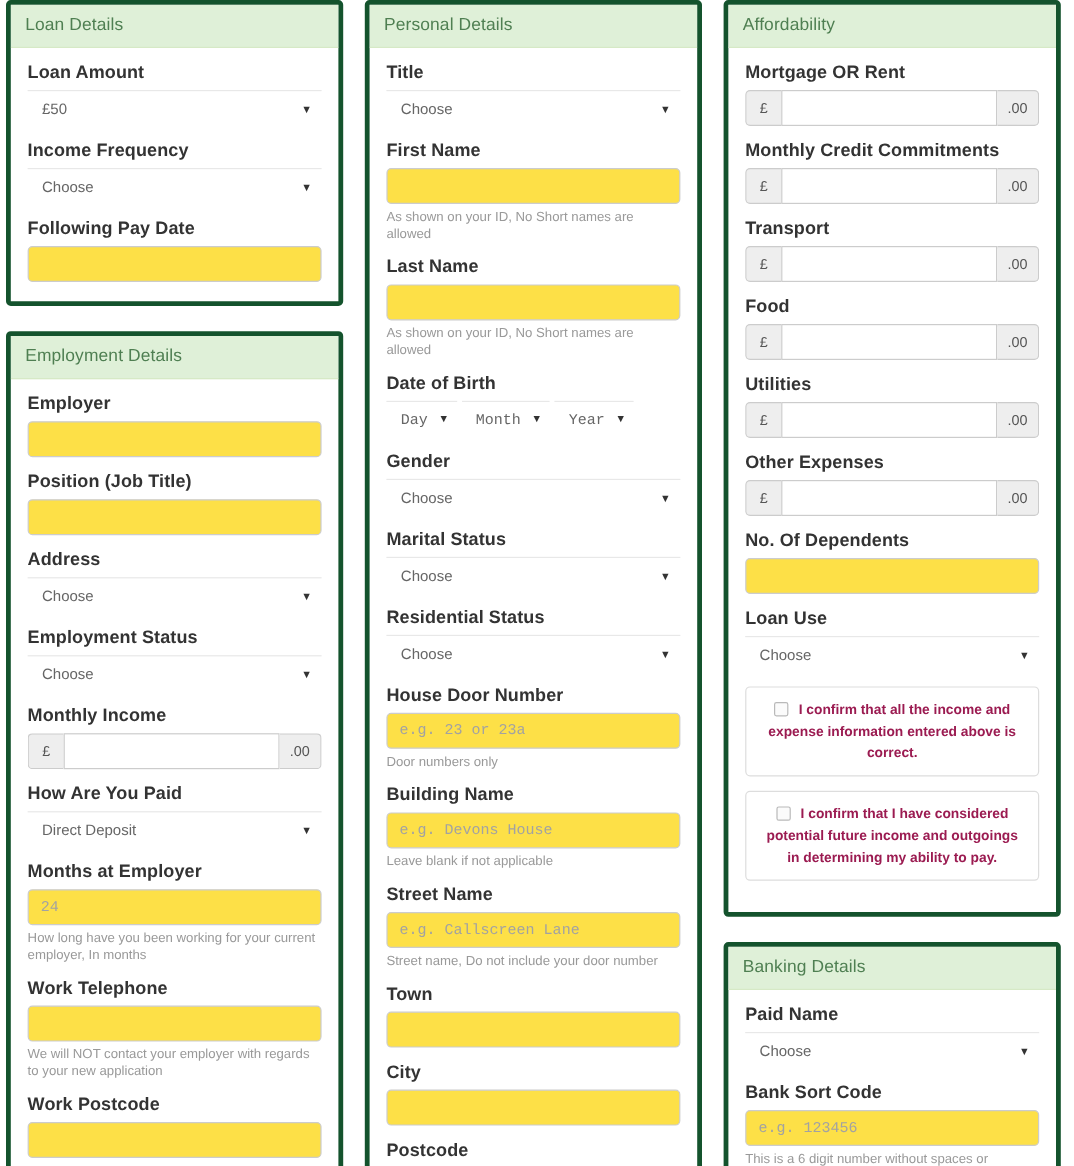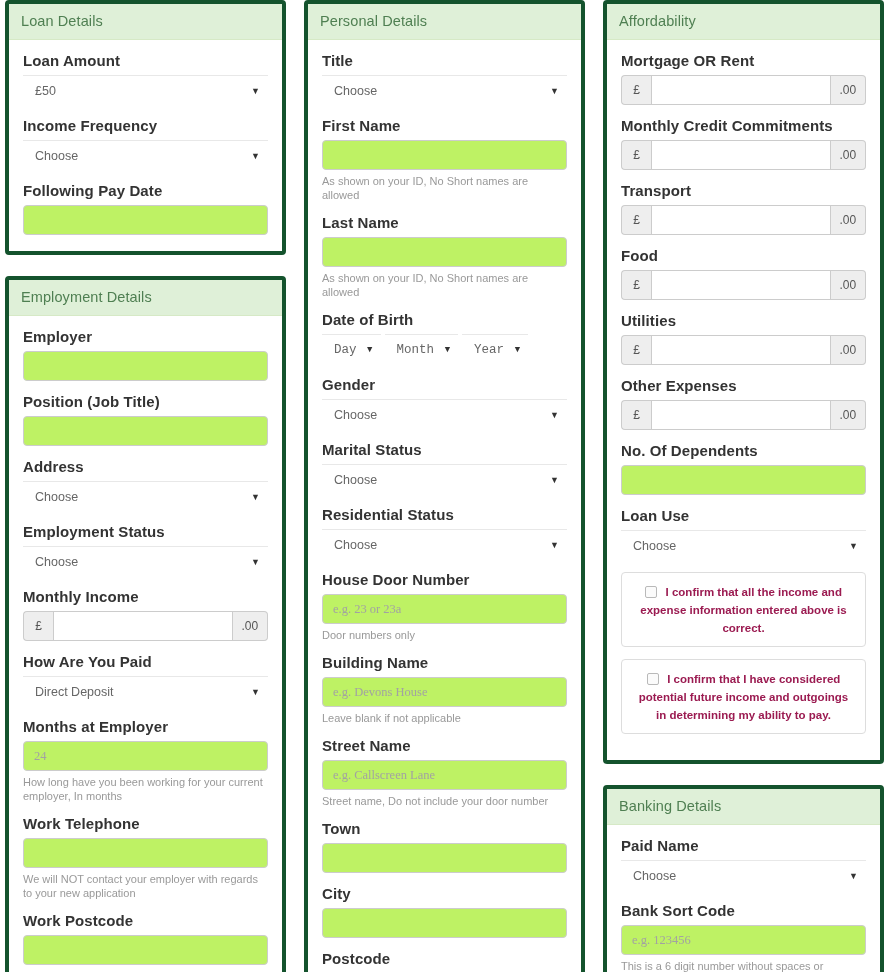--- a/index.html
+++ b/index.html
@@ -46,25 +46,25 @@
     margin-bottom: 6px;
     letter-spacing: .1px;
   }
 
   .txt {
     display: block;
     width: 100%;
     height: 30px;
     border: 1px solid #cccccc;
     border-radius: 4px;
-    background: #bef264;
+    background: #fde047;
     font-size: 12.5px;
     color: #555555;
     padding: 4px 10px;
-    font-family: Liberation Serif, serif;
+    font-family: Liberation Mono, monospace;
     outline: none;
   }
   .txt::placeholder { color: #a2a2a2; }
 
   .sel {
     position: relative;
     height: 30px;
     border-top: 1px solid #e8e8e8;
     background: #ffffff;
     display: flex;

